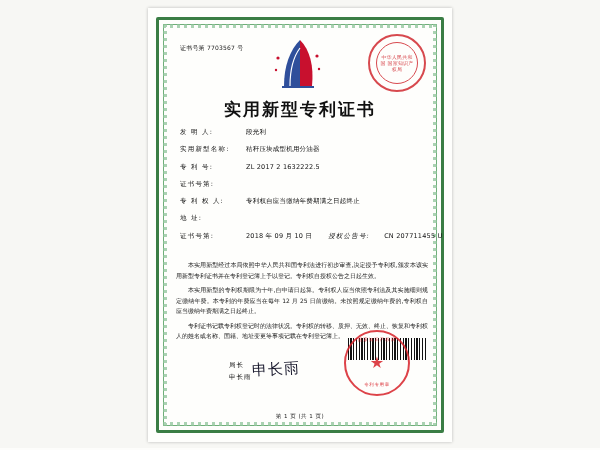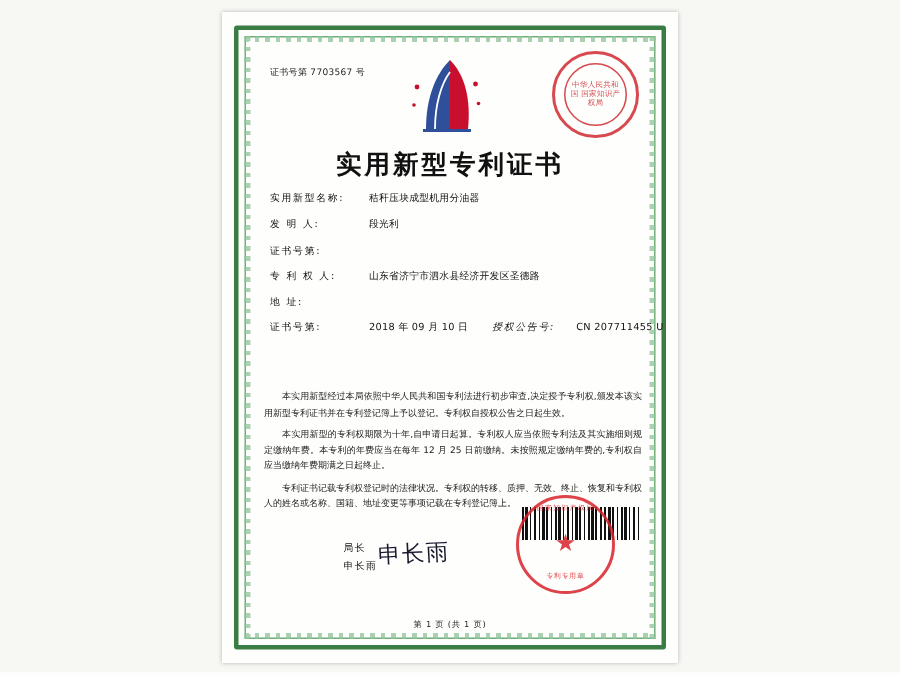--- a/index.html
+++ b/index.html
@@ -290,37 +290,41 @@
     <div class="seal-top">
       <div class="inner">中华人民共和国
 国家知识产权局</div>
     </div>
 
     <div class="title">实用新型专利证书</div>
 
     <div class="fields">
 
       <div class="field">
+        <span class="lab">发 明 人:</span>
+        <span class="val">段光利</span>
+      </div>
+
+      <div class="field">
         <span class="lab">实用新型名称:</span>
         <span class="val">秸秆压块成型机用分油器</span>
       </div>
 
       <div class="field">
-        <span class="lab">发 明 人:</span>
-        <span class="val">段光利</span>
-      </div>
-
+        <span class="lab">专 利 号:</span>
+        <span class="val">ZL 2017 2 1632222.5</span>
+      </div>
 
       <div class="field">
         <span class="lab">证书号第:</span>
       </div>
 
       <div class="field">
         <span class="lab">专 利 权 人:</span>
-        <span class="val">山东省济宁市泗水县经济开发区圣德路</span>
+        <span class="val">专利权自应当缴纳年费期满之日起终止</span>
       </div>
 
       <div class="field">
         <span class="lab">地 址:</span>
       </div>
 
       <div class="field two">
         <span class="lab">证书号第:</span>
         <span class="val">2018 年 09 月 10 日</span>
         <span class="lab2">授权公告号:</span>

